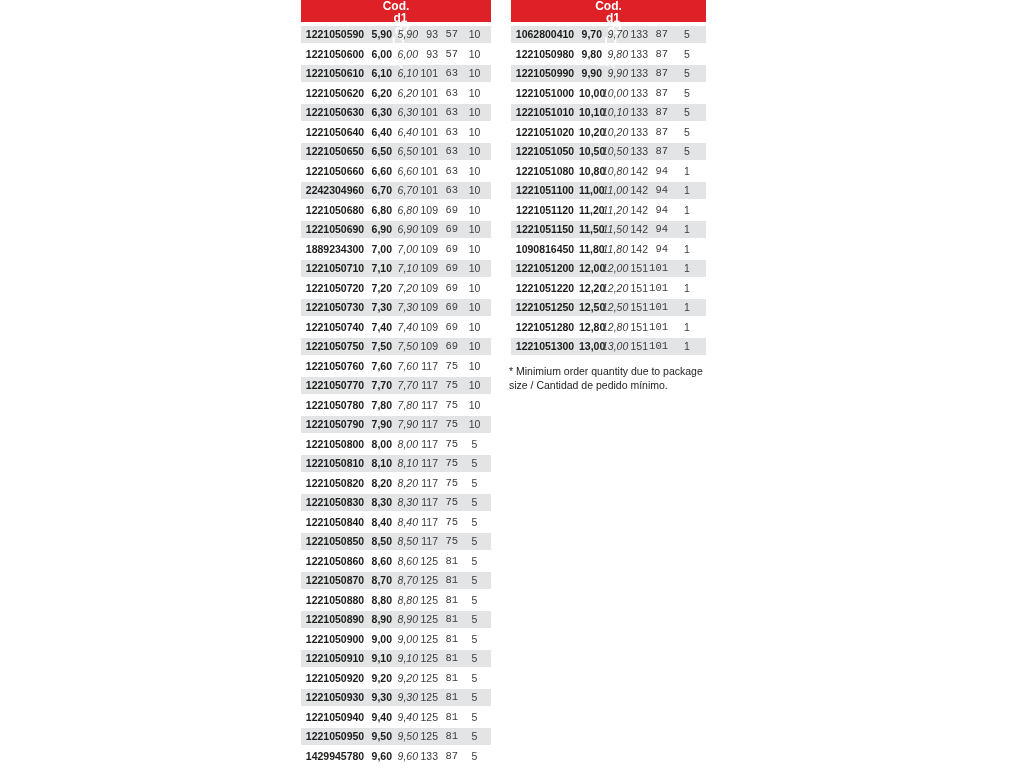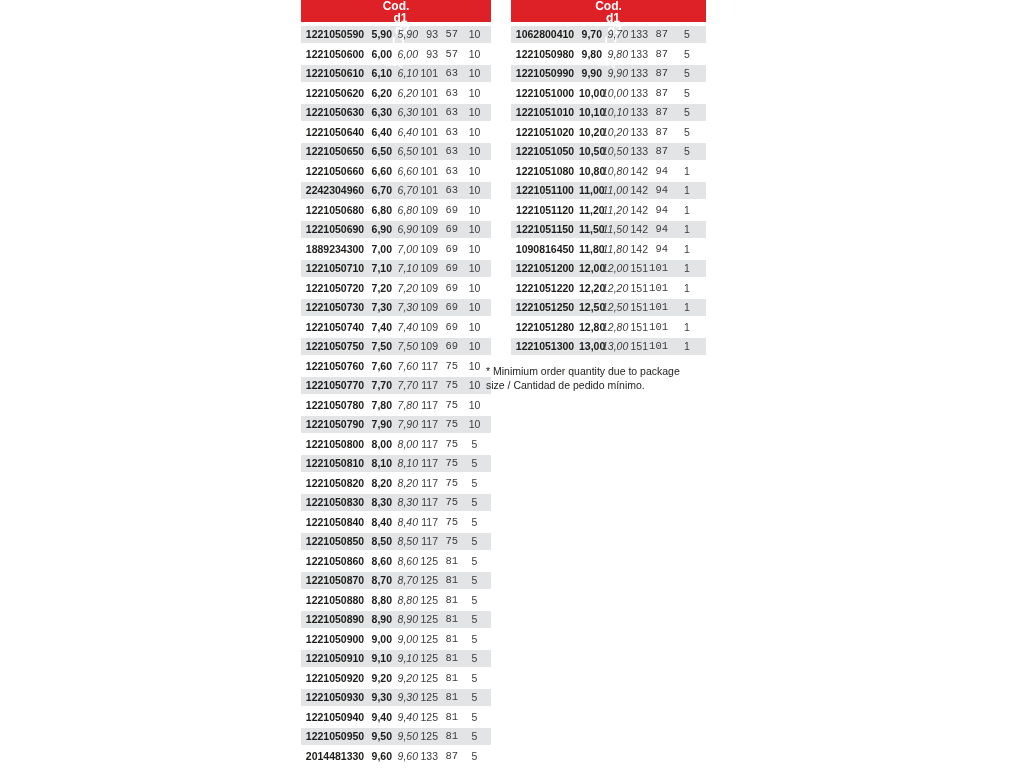--- a/index.html
+++ b/index.html
@@ -22,21 +22,21 @@
   .cell { line-height: 1; white-space: nowrap; }
   .c-cod { width: 68px; text-align: center; font-weight: bold; }
   .c-d1  { width: 23px; text-align: right; font-weight: bold; }
   .c-d2  { width: 26px; text-align: right; color: #3c3c3b; font-style: italic; }
   .c-l1  { width: 20px; text-align: right; color: #3c3c3b; }
   .c-l2  { width: 20px; text-align: right; color: #3c3c3b; font-family: Liberation Mono, monospace; }
   .c-moq { flex: 1;   text-align: center; color: #3c3c3b; }
   .row.header .cell { color: #ffffff; font-weight: bold; }
   .row.header .c-moq { font-size: 7.5px; letter-spacing: 0.2px; }
   .footnote {
-    position: absolute; left: 486px; top: 365px; width: 205px;
+    position: absolute; left: 509px; top: 365px; width: 205px;
     font-size: 10.5px; line-height: 13.5px; color: #1d1d1b;
   }
 </style>
 </head>
 <body>
 
 <div class="page">
 
   <div class="dim-table left">
     <div class="row header">
@@ -338,21 +338,21 @@
         </div>
         <div class="row shade">
           <div class="cell c-cod">1221050950</div>
           <div class="cell c-d1">9,50</div>
           <div class="cell c-d2">9,50</div>
           <div class="cell c-l1">125</div>
           <div class="cell c-l2">81</div>
           <div class="cell c-moq">5</div>
         </div>
         <div class="row plain">
-          <div class="cell c-cod">2014481330</div>
+          <div class="cell c-cod">1429945780</div>
           <div class="cell c-d1">9,60</div>
           <div class="cell c-d2">9,60</div>
           <div class="cell c-l1">133</div>
           <div class="cell c-l2">87</div>
           <div class="cell c-moq">5</div>
         </div>
       </div>
   </div>
 
   <div class="dim-table right">

